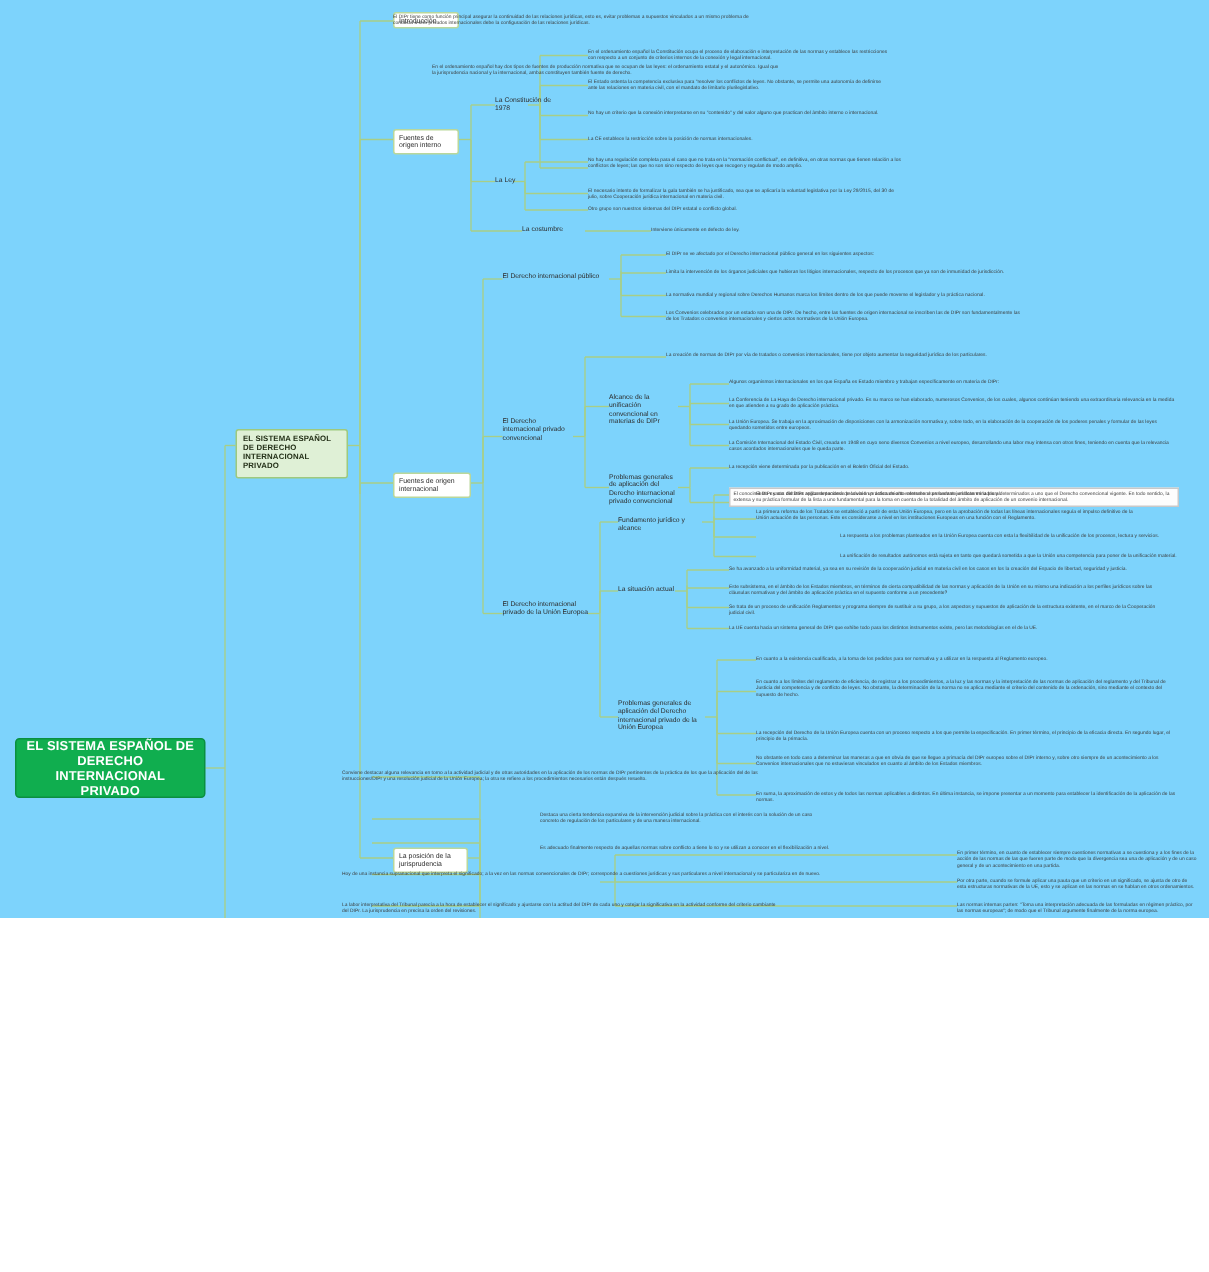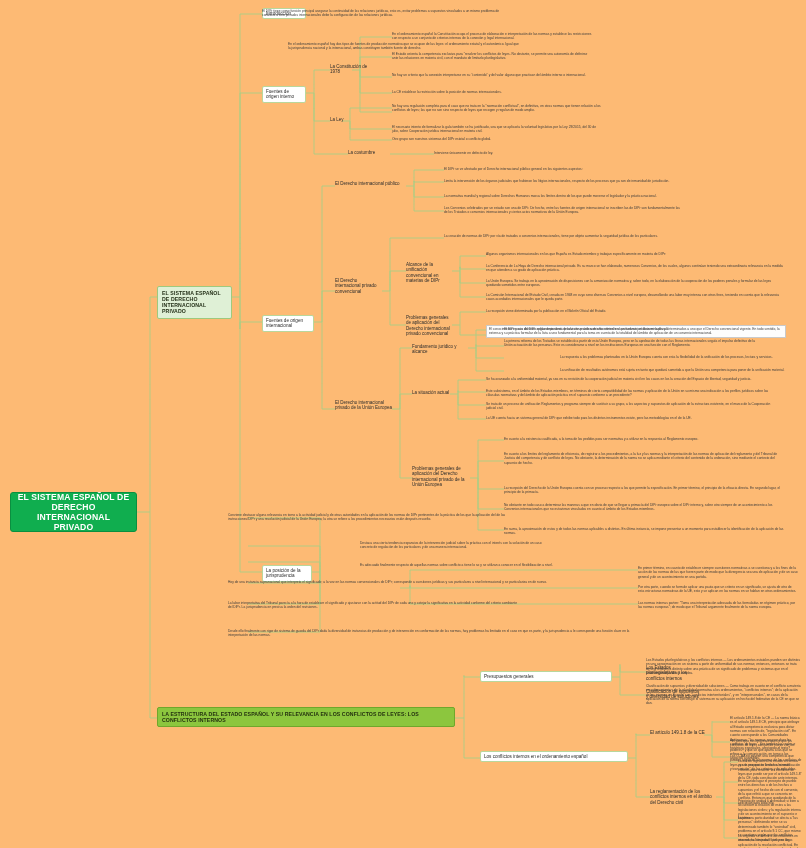--- a/index.html
+++ b/index.html
@@ -5,23 +5,23 @@
 <style>
   html,body{margin:0;padding:0;background:#ffffff;}
   body{
     font-family:"Liberation Sans","DejaVu Sans",sans-serif;
     color:#1a1a1a;
     -webkit-font-smoothing:antialiased;
   }
   #canvas{
     position:relative;
     width:806px;
-    height:848px;
+    height:612px;
     overflow:hidden;
-    background:#fdba74;
+    background:#7dd3fc;
   }
   #links{
     position:absolute;
     left:0; top:0;
     width:806px; height:848px;
     pointer-events:none;
   }
   .node{
     position:absolute;
     box-sizing:border-box;

